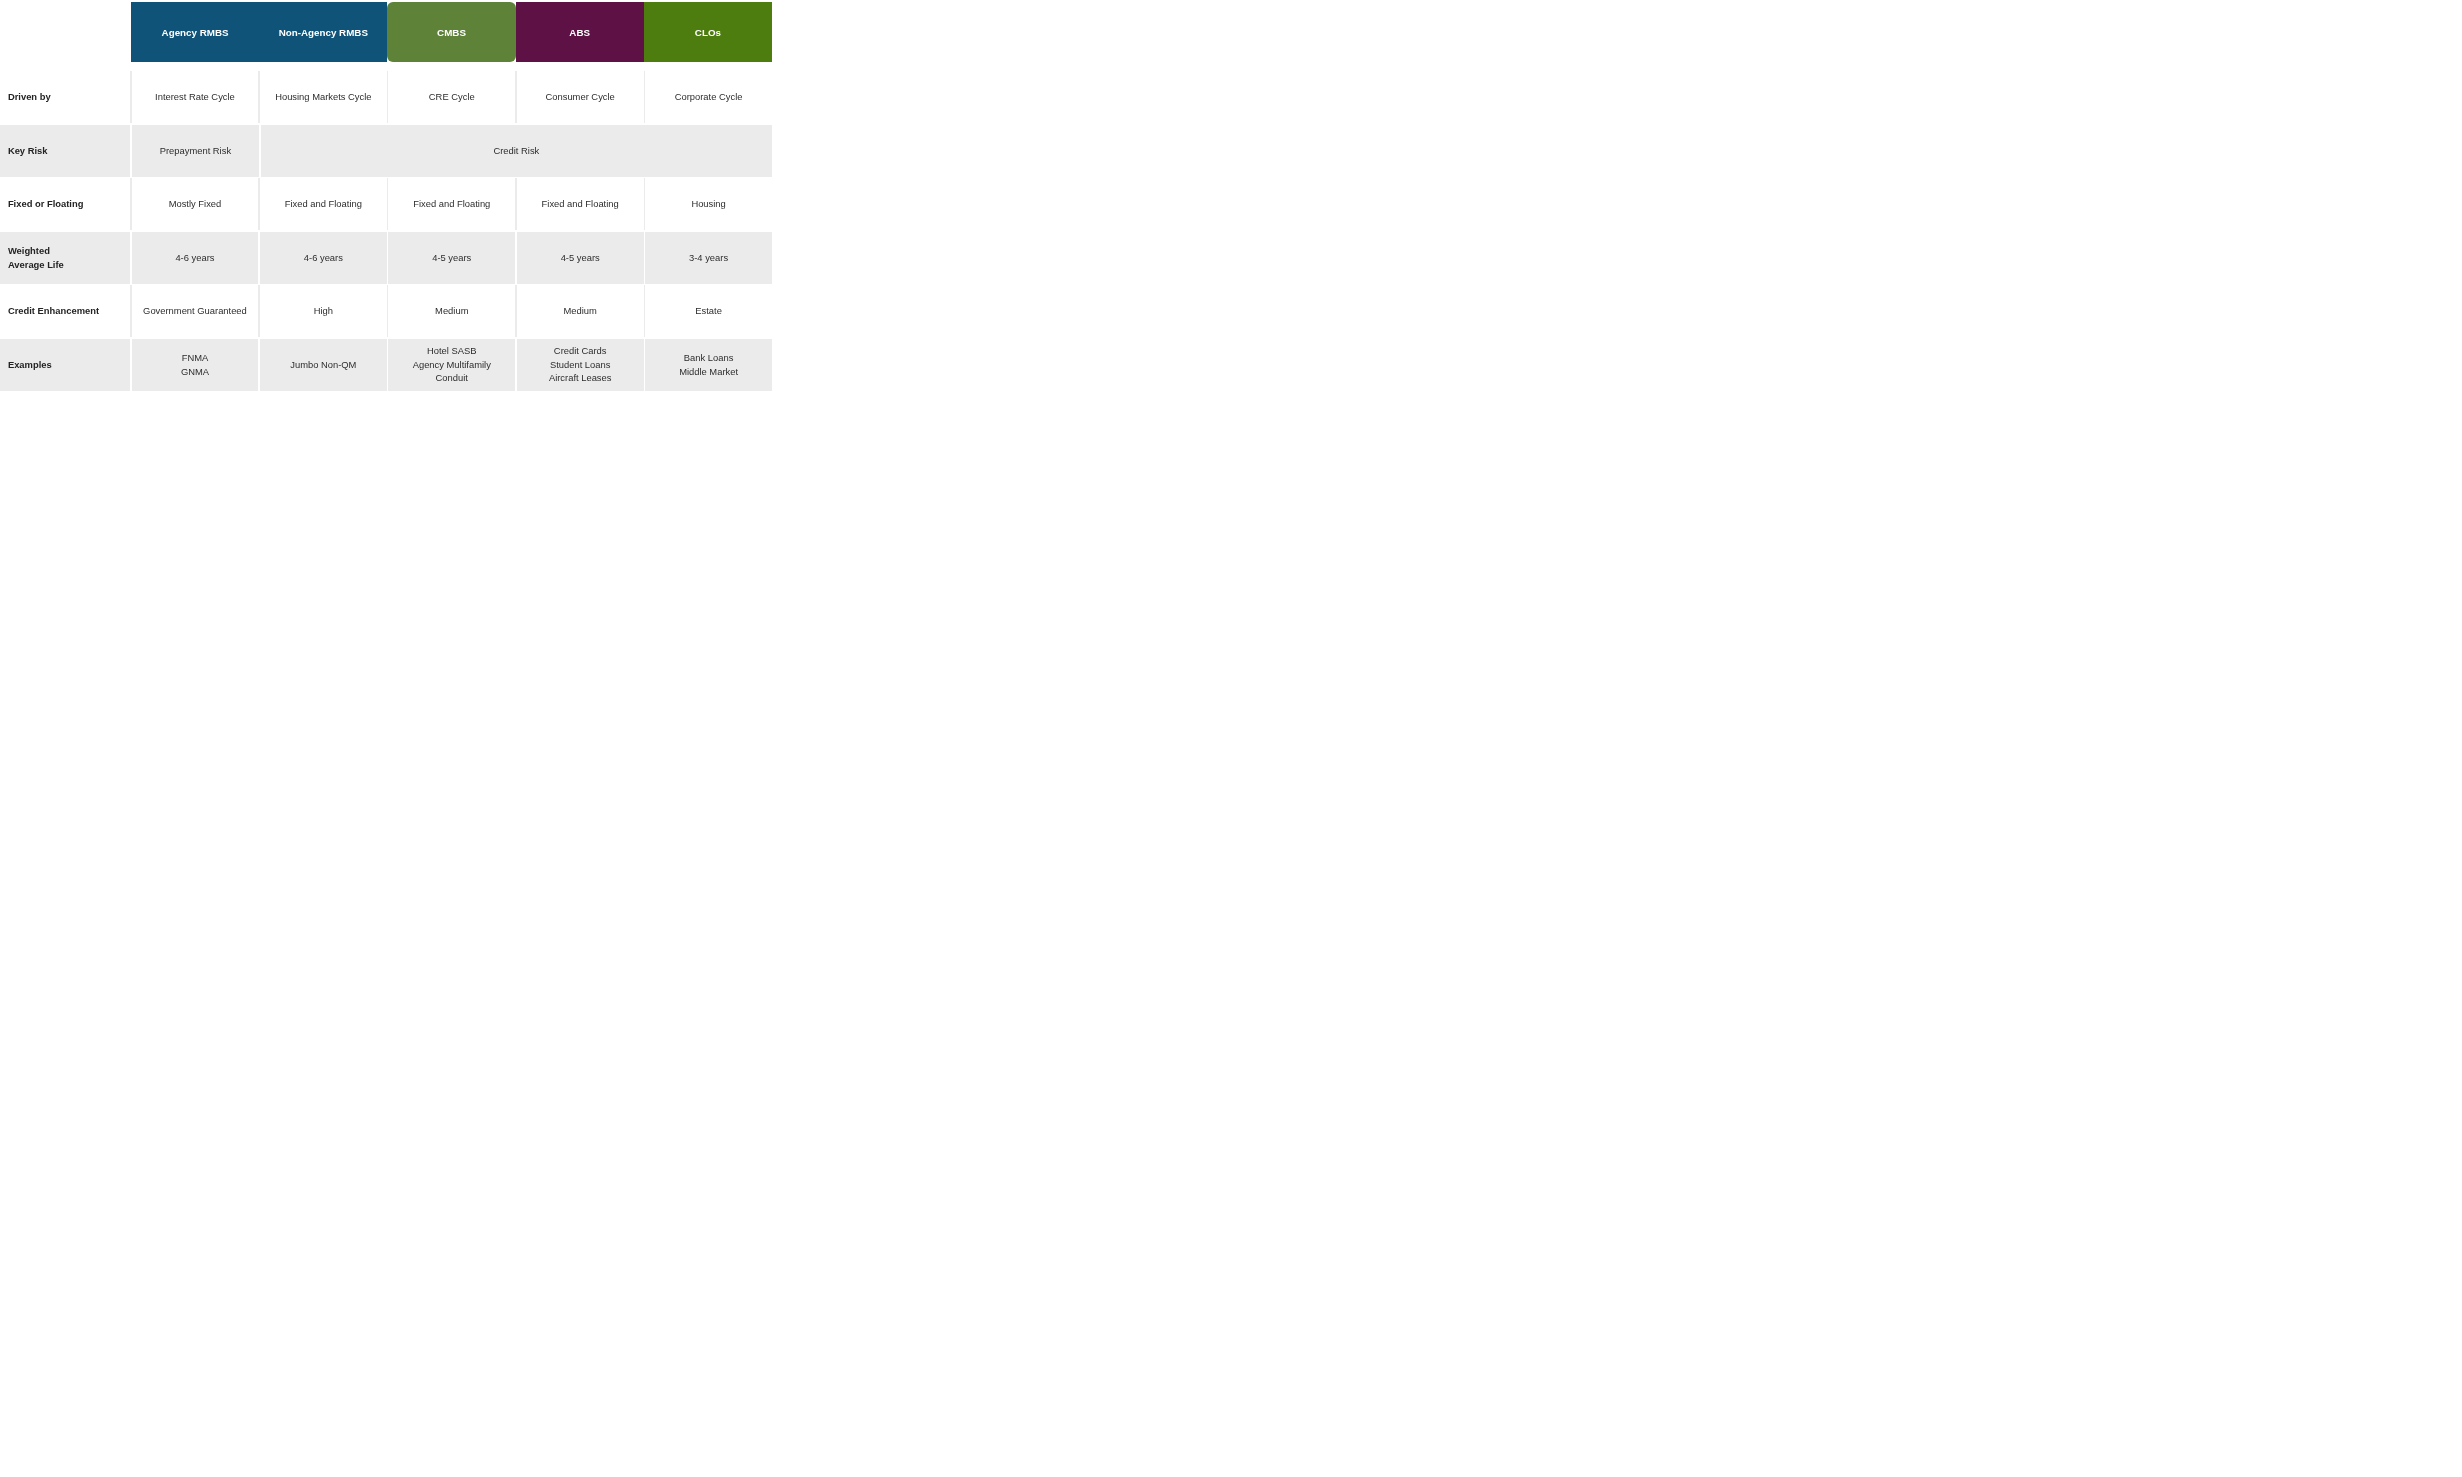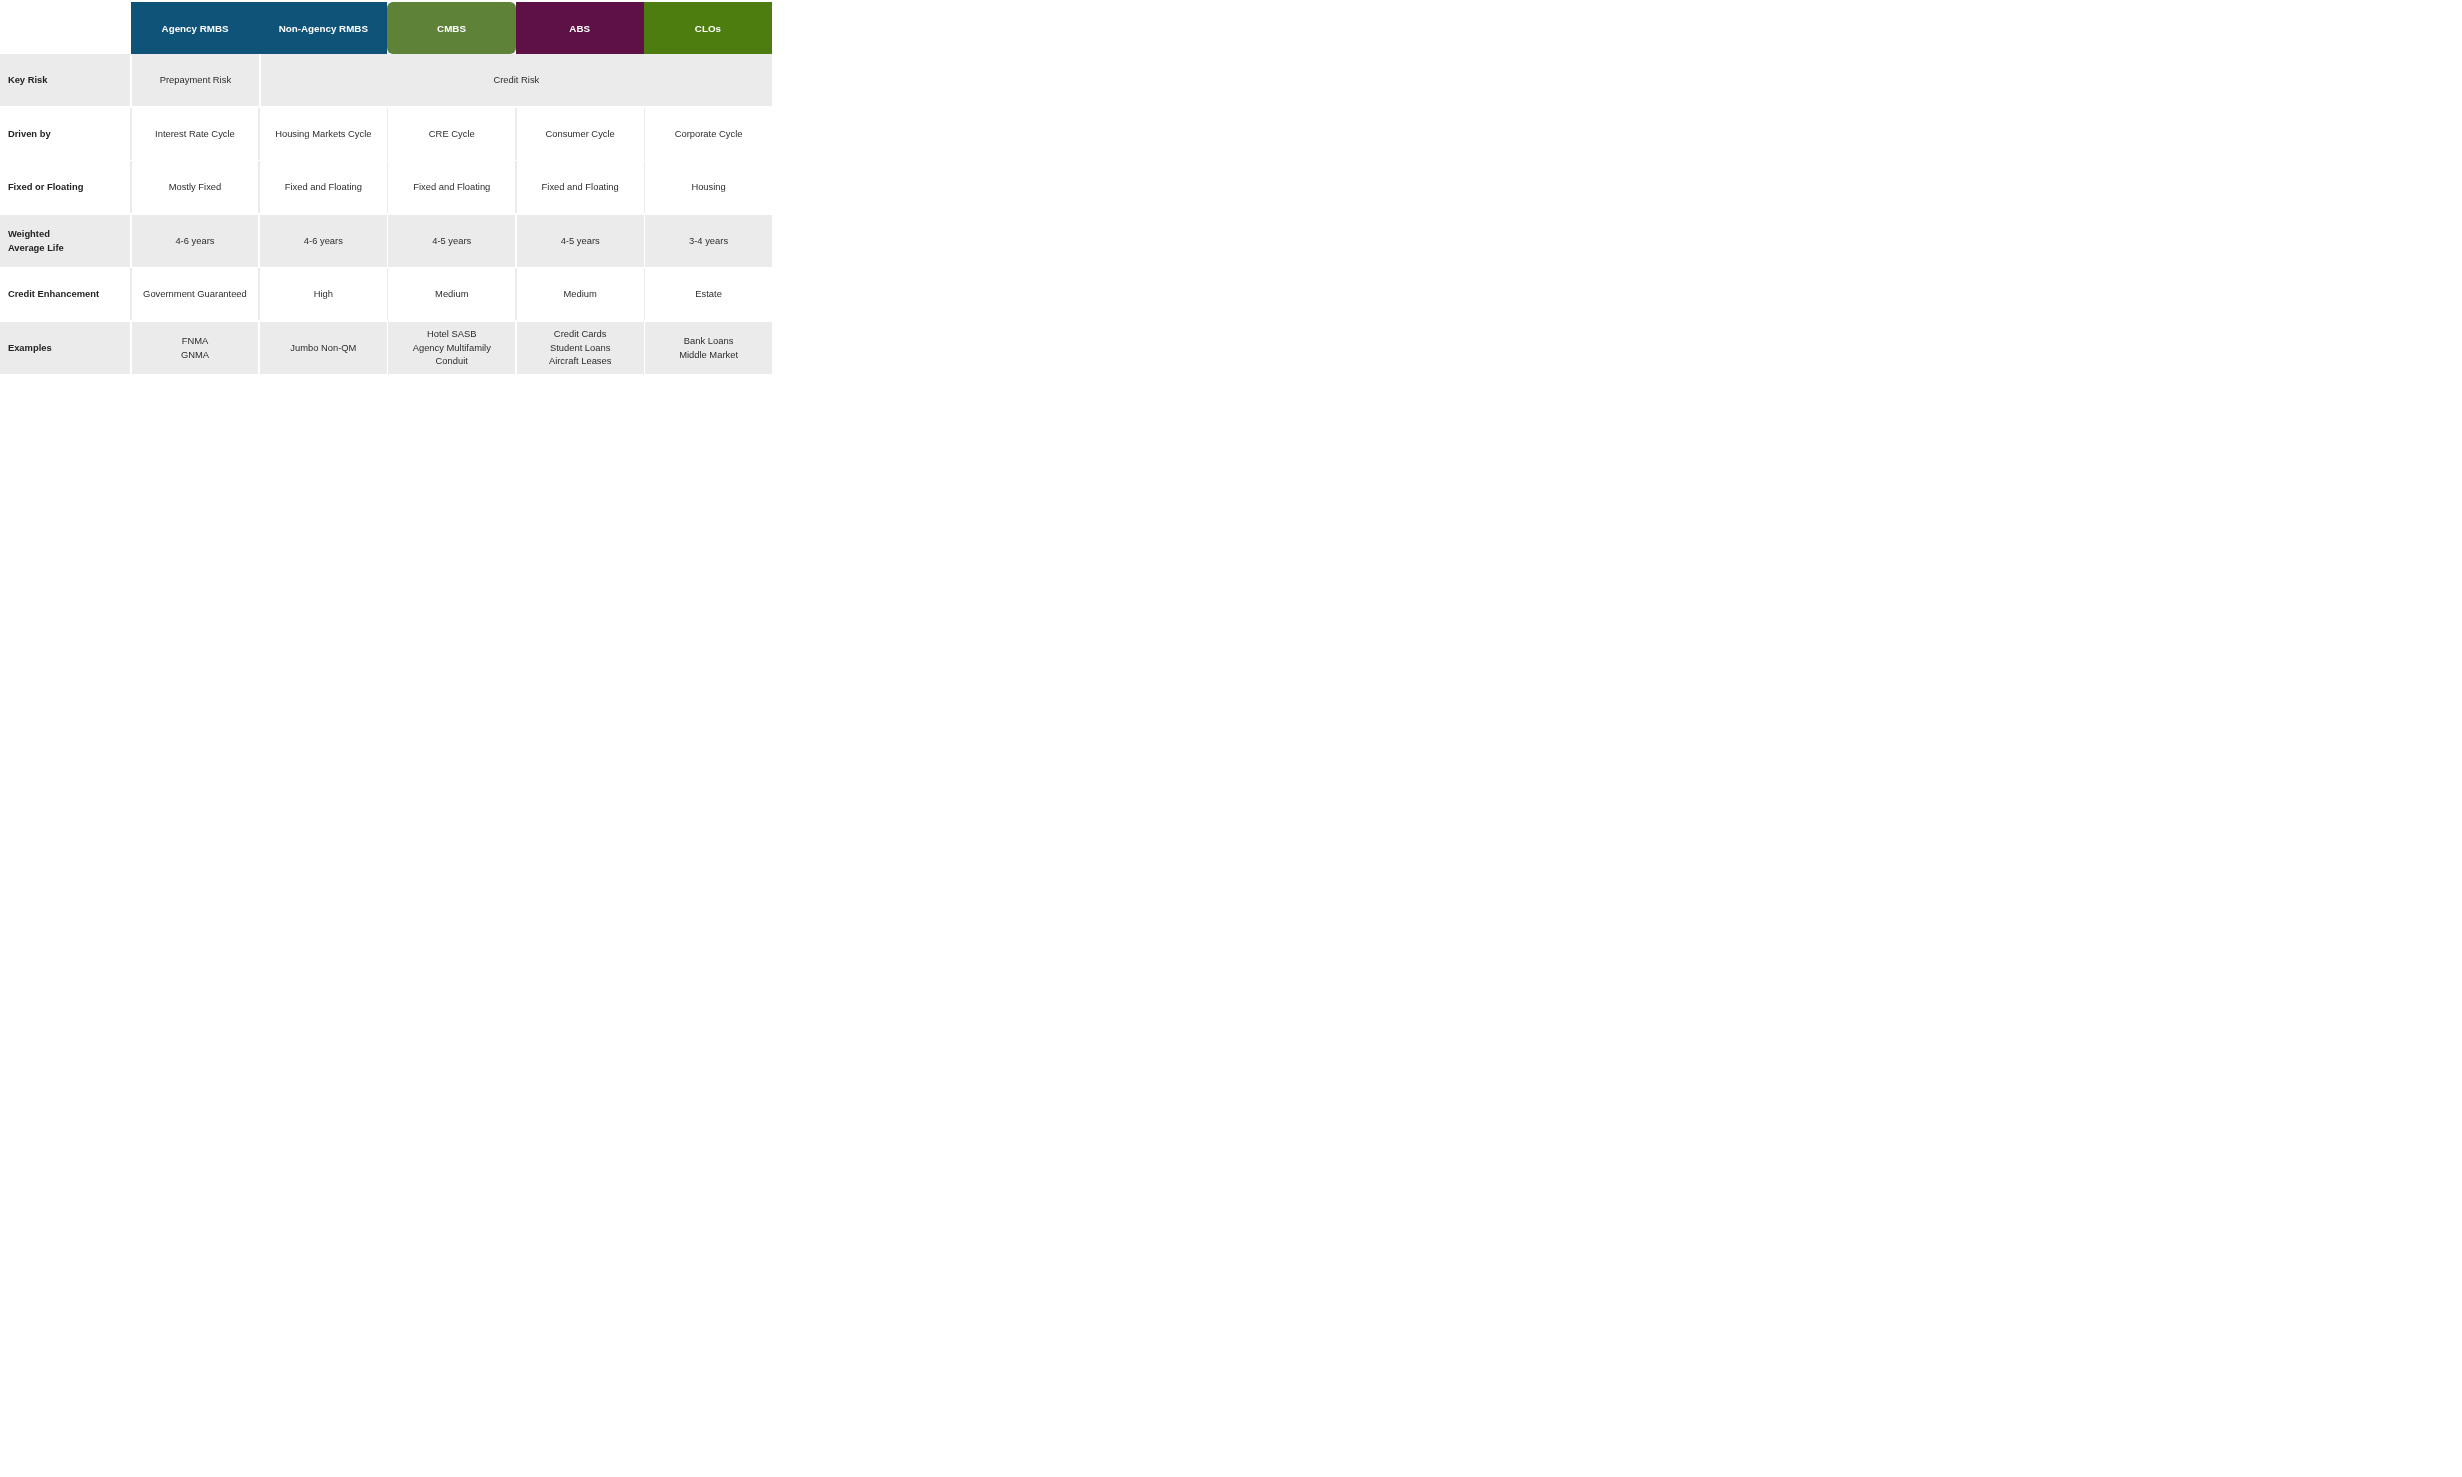--- a/index.html
+++ b/index.html
@@ -14,21 +14,21 @@
   .row.white .cell{background:#ffffff;}
 
   .cell{flex:1 1 0; display:flex; align-items:center; justify-content:center;
         text-align:center; white-space:pre-line; font-size:9.4px; line-height:1.45; color:#2d2d2d;}
   .cell.span2{flex:2 1 0;}
   .cell.span4{flex:4 1 0;}
   .cell.label{flex:0 0 130px; justify-content:flex-start; text-align:left;
               padding-left:7.9px; box-sizing:border-box; font-weight:700; color:#232323;}
 
   
-  .header-row{display:flex; height:52px; margin-bottom:0;}
+  .header-row{display:flex; height:60px; margin-bottom:9px;}
   .h-spacer{flex:0 0 131px; background:transparent;}
   .hcell{display:flex; align-items:center; justify-content:center;
          color:#ffffff; font-weight:700; font-size:9.8px; text-align:center;}
   .hcell.rmbs{flex:2 1 0; background:#0f5378;}
   .hcell.cmbs{flex:1 1 0; background:#5f8239;border-radius:6px;}
   .hcell.abs{flex:1 1 0; background:#5e1144;}
   .hcell.clos{flex:1 1 0; background:#4d7c0f;}
   .hcell.rmbs .hlabel{flex:1 1 0; text-align:center;}
 </style>
 </head>
@@ -41,33 +41,33 @@
     <div class="hcell rmbs">
       <div class="hlabel">Agency RMBS</div>
       <div class="hlabel">Non-Agency RMBS</div>
     </div>
     <div class="hcell cmbs">CMBS</div>
     <div class="hcell abs">ABS</div>
     <div class="hcell clos">CLOs</div>
   </div>
 
 
-  <div class="row gray">
-    <div class="cell label">Key Risk</div>
-    <div class="cell">Prepayment Risk</div>
-    <div class="cell span4">Credit Risk</div>
-  </div>
-
   <div class="row white">
     <div class="cell label">Driven by</div>
     <div class="cell">Interest Rate Cycle</div>
     <div class="cell">Housing Markets Cycle</div>
     <div class="cell">CRE Cycle</div>
     <div class="cell">Consumer Cycle</div>
     <div class="cell">Corporate Cycle</div>
+  </div>
+
+  <div class="row gray">
+    <div class="cell label">Key Risk</div>
+    <div class="cell">Prepayment Risk</div>
+    <div class="cell span4">Credit Risk</div>
   </div>
 
   <div class="row white">
     <div class="cell label">Fixed or Floating</div>
     <div class="cell">Mostly Fixed</div>
     <div class="cell">Fixed and Floating</div>
     <div class="cell">Fixed and Floating</div>
     <div class="cell">Fixed and Floating</div>
     <div class="cell">Housing</div>
   </div>

